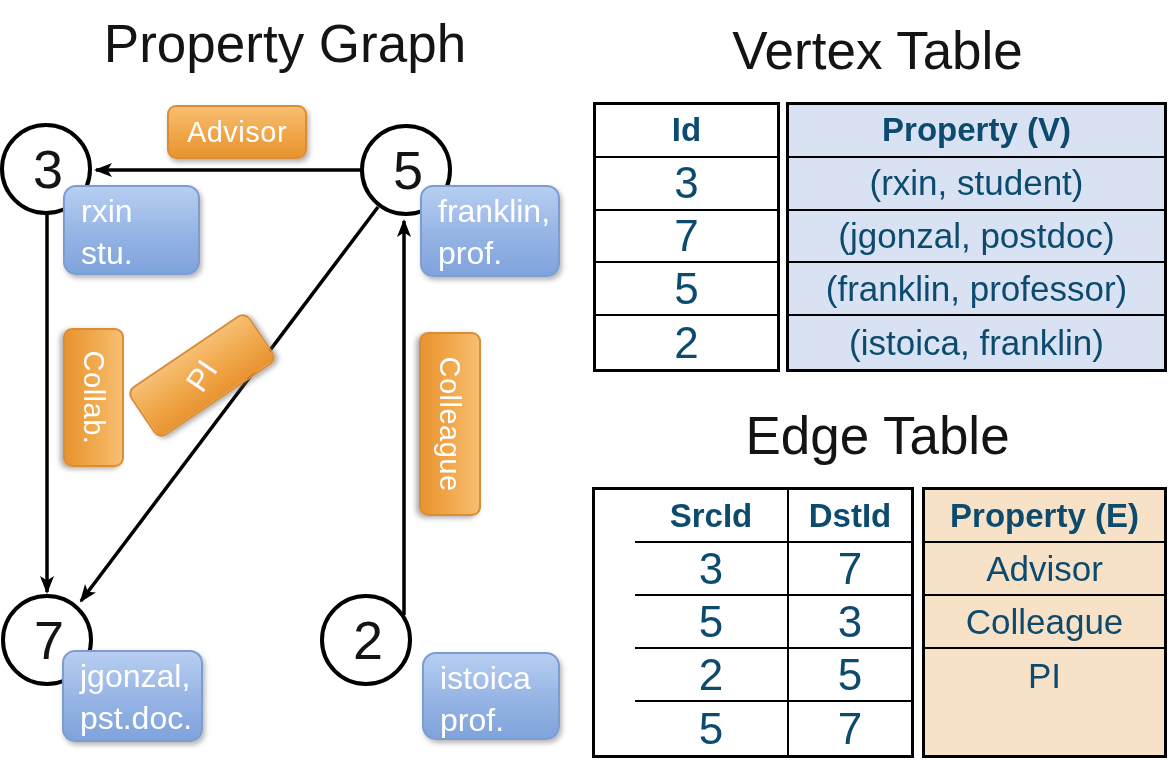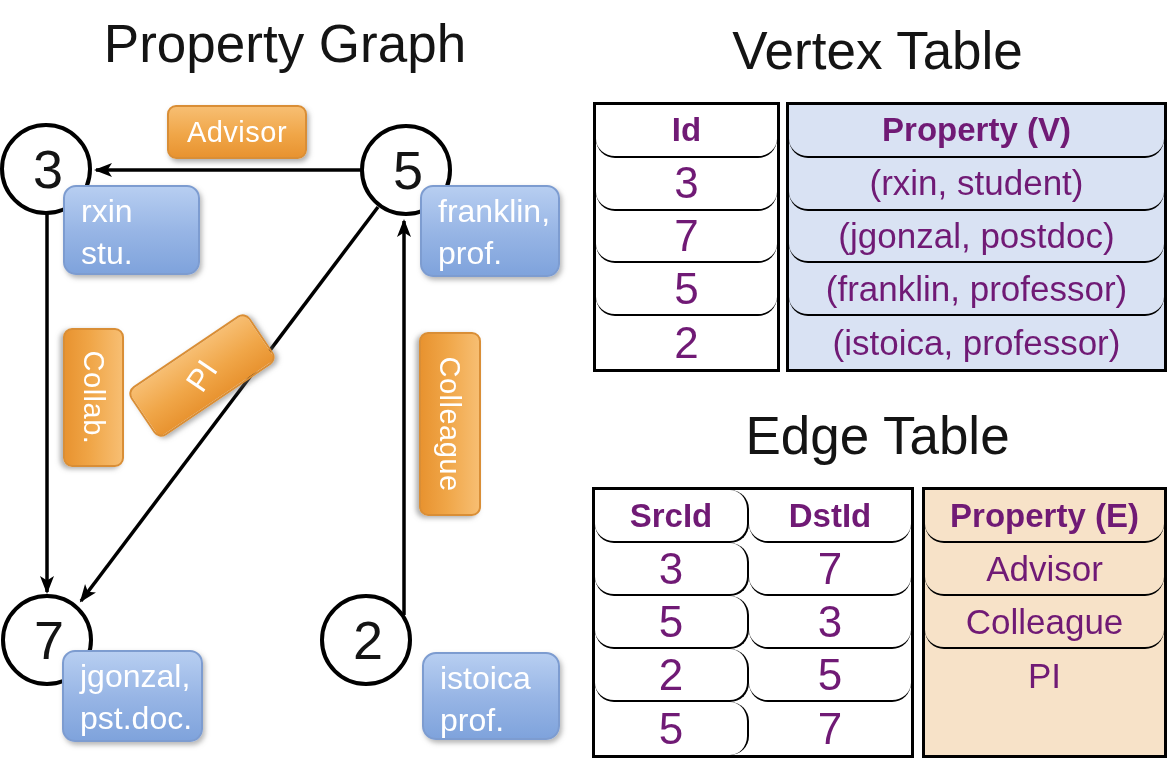--- a/index.html
+++ b/index.html
@@ -21,21 +21,21 @@
   
   .bbox{position:absolute;box-sizing:border-box;
         background:linear-gradient(180deg,#b7cef1 0%,#97b5e5 52%,#7fa3dc 100%);
         border:2px solid #7d9cd0;border-radius:13px;
         box-shadow:2px 3px 5px rgba(110,110,110,.5);
         color:#fff;font-size:32px;line-height:42px;padding:3px 18px 0 16px;}
 
   
   .tbl{position:absolute;box-sizing:border-box;border:3px solid #000;display:grid;}
   .cell{display:flex;align-items:center;justify-content:center;
-        color:#701a75;overflow:hidden;border-radius:19px;}
+        color:#0c4a6e;overflow:hidden;}
   .rb{border-bottom:2.5px solid #000;}   
   .cb{border-right:2.5px solid #000;}    
   .hdr{font-weight:bold;font-size:33px;}
   .num{font-size:44px;font-weight:300;}
   .val{font-size:35px;font-weight:300;}
   .bg-v{background:#d9e2f3;}
   .bg-e{background:#f7e2c8;}
 
   svg{position:absolute;left:0;top:0;}
   .edge{stroke:#000;stroke-width:3.5px;}
@@ -117,26 +117,26 @@
     <div class="cell num rb">7</div>
     <div class="cell num rb">5</div>
     <div class="cell num">2</div>
   </div>
 
   <div class="tbl bg-v" style="left:786px;top:102px;width:381px;height:270px;grid-template-rows:repeat(5,1fr);">
     <div class="cell hdr rb">Property (V)</div>
     <div class="cell val rb">(rxin, student)</div>
     <div class="cell val rb">(jgonzal, postdoc)</div>
     <div class="cell val rb">(franklin, professor)</div>
-    <div class="cell val">(istoica, professor)</div>
+    <div class="cell val">(istoica, franklin)</div>
   </div>
 
   <div class="big-title" style="left:585px;top:405px;width:585px;">Edge Table</div>
 
-  <div class="tbl" style="left:592px;top:487px;width:322px;height:271px;grid-template-columns:154px 1fr;grid-template-rows:repeat(5,1fr);">
+  <div class="tbl" style="left:592px;top:487px;width:322px;height:271px;grid-template-columns:154px 1fr;grid-template-rows:repeat(5,1fr);padding-left:40px;">
     <div class="cell hdr rb cb">SrcId</div>
     <div class="cell hdr rb">DstId</div>
 
     <div class="cell num rb cb">3</div>
     <div class="cell num rb">7</div>
 
     <div class="cell num rb cb">5</div>
     <div class="cell num rb">3</div>
 
     <div class="cell num rb cb">2</div>

